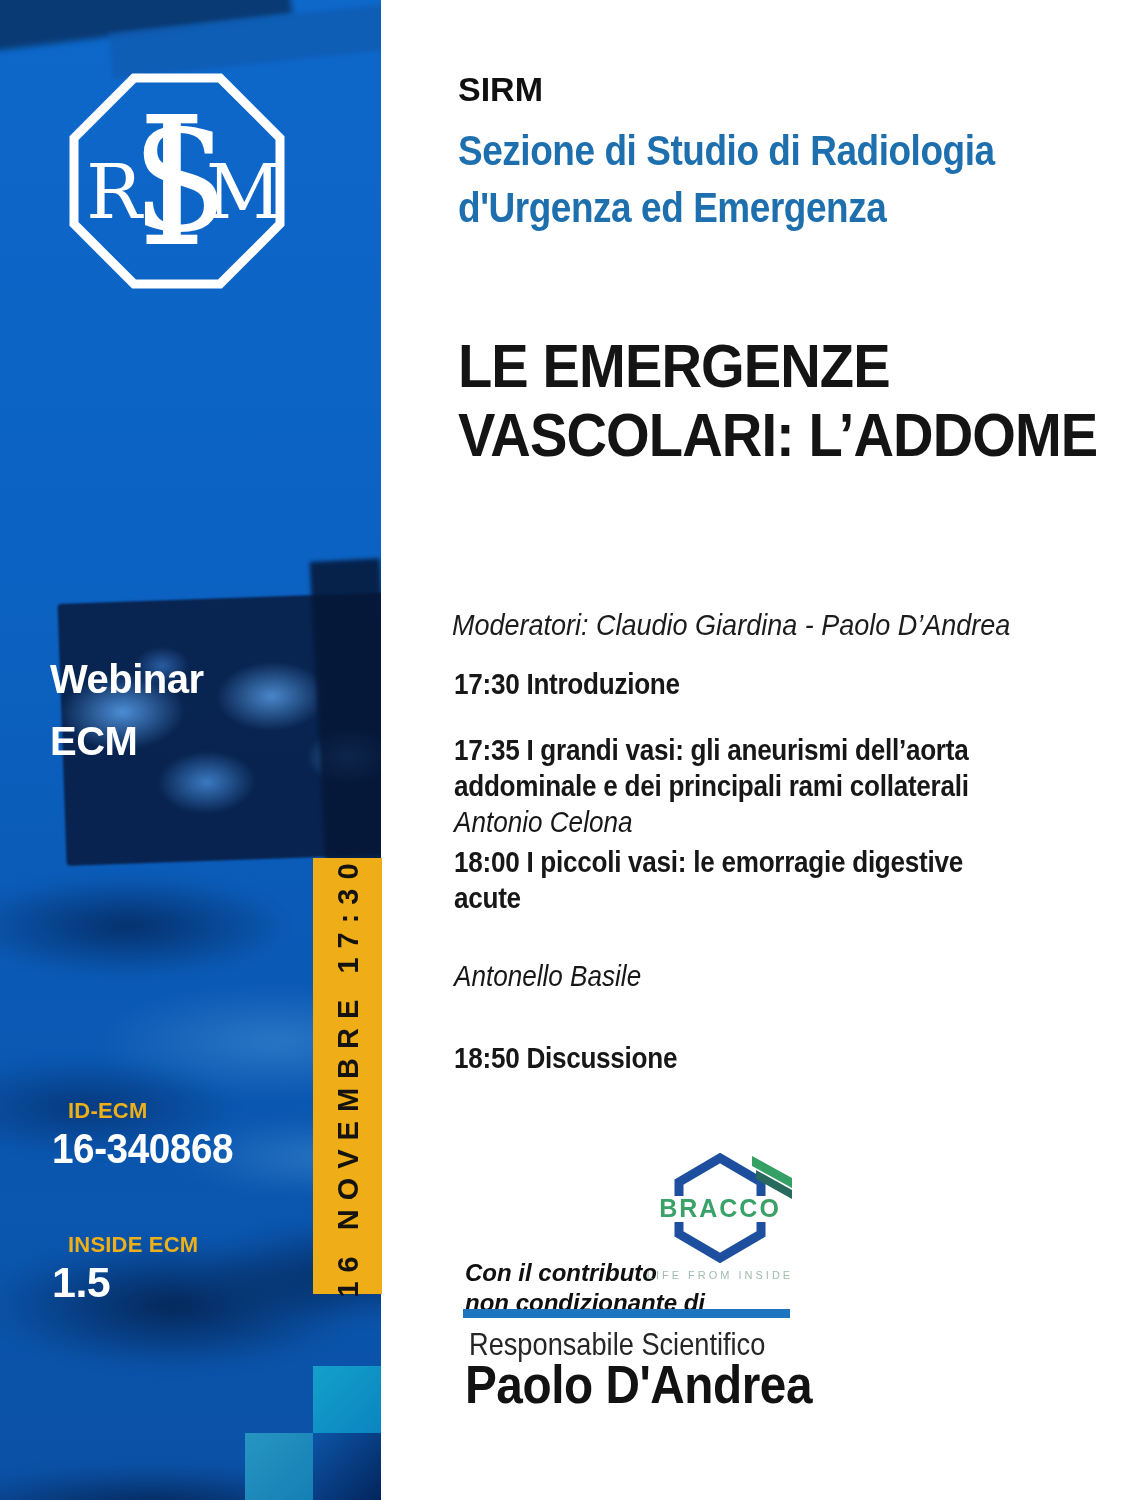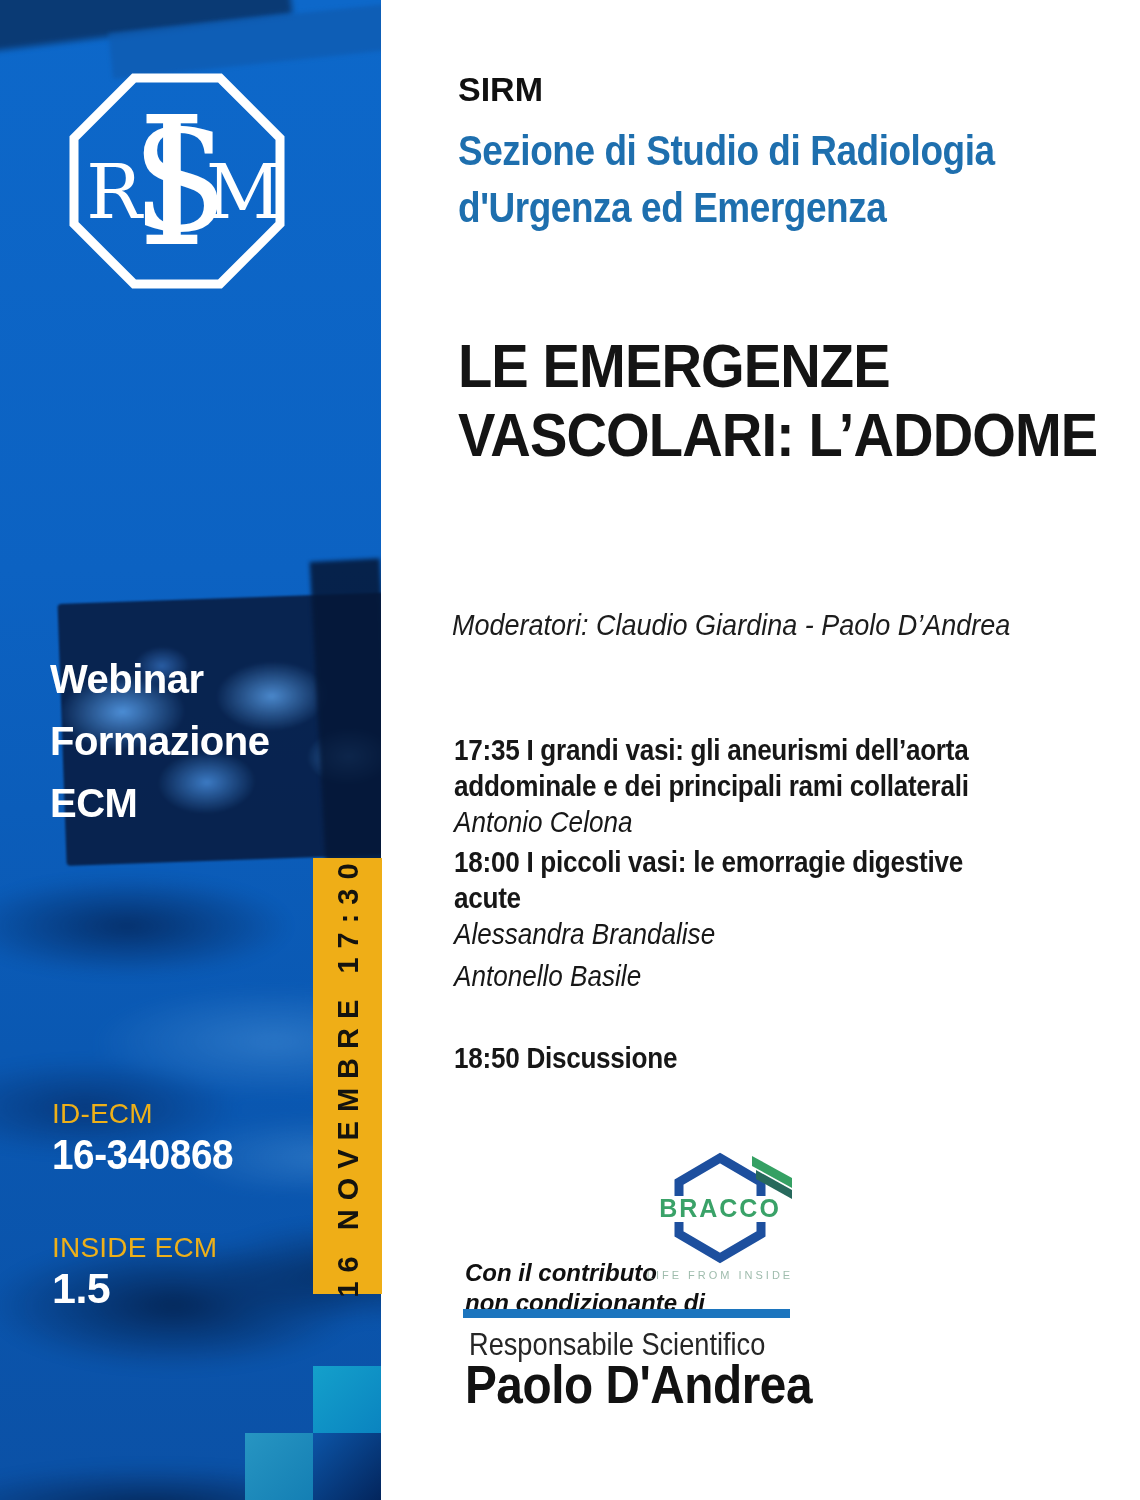--- a/index.html
+++ b/index.html
@@ -55,21 +55,21 @@
   .sq-b{left:245px;top:1433px;width:68px;height:67px;background:linear-gradient(135deg,#2795c2,#147fb4);}
   .sq-c{left:313px;top:1433px;width:68px;height:67px;background:linear-gradient(135deg,#0c55a8,#03255c);}
   
   .sirm-logo{position:absolute;left:68px;top:72px;width:218px;height:218px;z-index:3;}
   
   .event-type{
     position:absolute;left:50px;top:648px;z-index:3;color:#ffffff;font-weight:bold;
     font-size:40px;line-height:62px;letter-spacing:-.5px;
   }
   .ecm-block{position:absolute;z-index:3;left:52px;}
-  .ecm-label{color:#eeb019;font-weight:normal;font-size:28px;letter-spacing:.2px;}
+  .ecm-label{color:#eeb019;font-weight:bold;font-size:22px;letter-spacing:.2px;margin-left:16px;}
   .ecm-value{color:#ffffff;font-weight:bold;font-size:43px;letter-spacing:-.5px;}
   .id-ecm{top:1098px;}
   .crediti{top:1232px;}
   
   .date-band{
     position:absolute;left:313px;top:858px;width:69px;height:436px;z-index:6;
     background:#efae17;
   }
   .date-band span{
     position:absolute;top:50%;left:50%;transform:translate(-50%,-50%) rotate(-90deg);
@@ -123,21 +123,20 @@
     <svg class="sirm-logo" viewBox="0 0 218 218">
       <polygon points="66,6 152,6 212,66 212,152 152,212 66,212 6,152 6,66" fill="none" stroke="#ffffff" stroke-width="9"></polygon>
       <text x="104" y="172" font-family="DejaVu Serif, serif" font-size="178" fill="#ffffff" text-anchor="middle">I</text>
       <text x="112" y="158" font-family="DejaVu Serif, serif" font-size="140" fill="#ffffff" text-anchor="middle">S</text>
       <text x="46" y="146" font-family="DejaVu Serif, serif" font-size="74" fill="#ffffff" text-anchor="middle">R</text>
       <text x="176" y="146" font-family="DejaVu Serif, serif" font-size="74" fill="#ffffff" text-anchor="middle">M</text>
     </svg>
 
     <div class="event-type">
       <div>Webinar</div>
-      <div>Formazione</div>
       <div>ECM</div>
     </div>
 
     <div class="ecm-block id-ecm">
       <div class="ecm-label">ID-ECM</div>
       <div class="ecm-value"><span class="cond">16-340868</span></div>
     </div>
 
     <div class="ecm-block crediti">
       <div class="ecm-label">INSIDE ECM</div>
@@ -158,31 +157,33 @@
 
   <div class="main-title">
     <div><span class="cond" style="transform:scaleX(.92)">LE EMERGENZE</span></div>
     <div><span class="cond" style="transform:scaleX(.92)">VASCOLARI: L’ADDOME</span></div>
   </div>
 
   <div class="moderators">
     <span class="cond">Moderatori: Claudio Giardina - Paolo D’Andrea</span>
   </div>
 
+  <div class="prog p0">
+    <div class="bold-line"><span class="cond"><span>17:30</span> <span>Introduzione</span></span></div>
+  </div>
 
   <div class="prog p1">
     <div class="bold-line"><span class="cond"><span>17:35</span> <span>I grandi vasi: gli aneurismi dell’aorta</span></span></div>
     <div class="bold-line"><span class="cond">addominale e dei principali rami collaterali</span></div>
     <div class="speaker"><span class="cond">Antonio Celona</span></div>
   </div>
 
   <div class="prog p2">
     <div class="bold-line"><span class="cond"><span>18:00</span> <span>I piccoli vasi: le emorragie digestive</span></span></div>
     <div class="bold-line"><span class="cond">acute</span></div>
-    <div class="speaker"><span class="cond">Alessandra Brandalise</span></div>
   </div>
 
   <div class="prog p3">
     <div class="speaker"><span class="cond">Antonello Basile</span></div>
   </div>
 
   <div class="prog p4">
     <div class="bold-line"><span class="cond"><span>18:50</span> <span>Discussione</span></span></div>
   </div>
 

